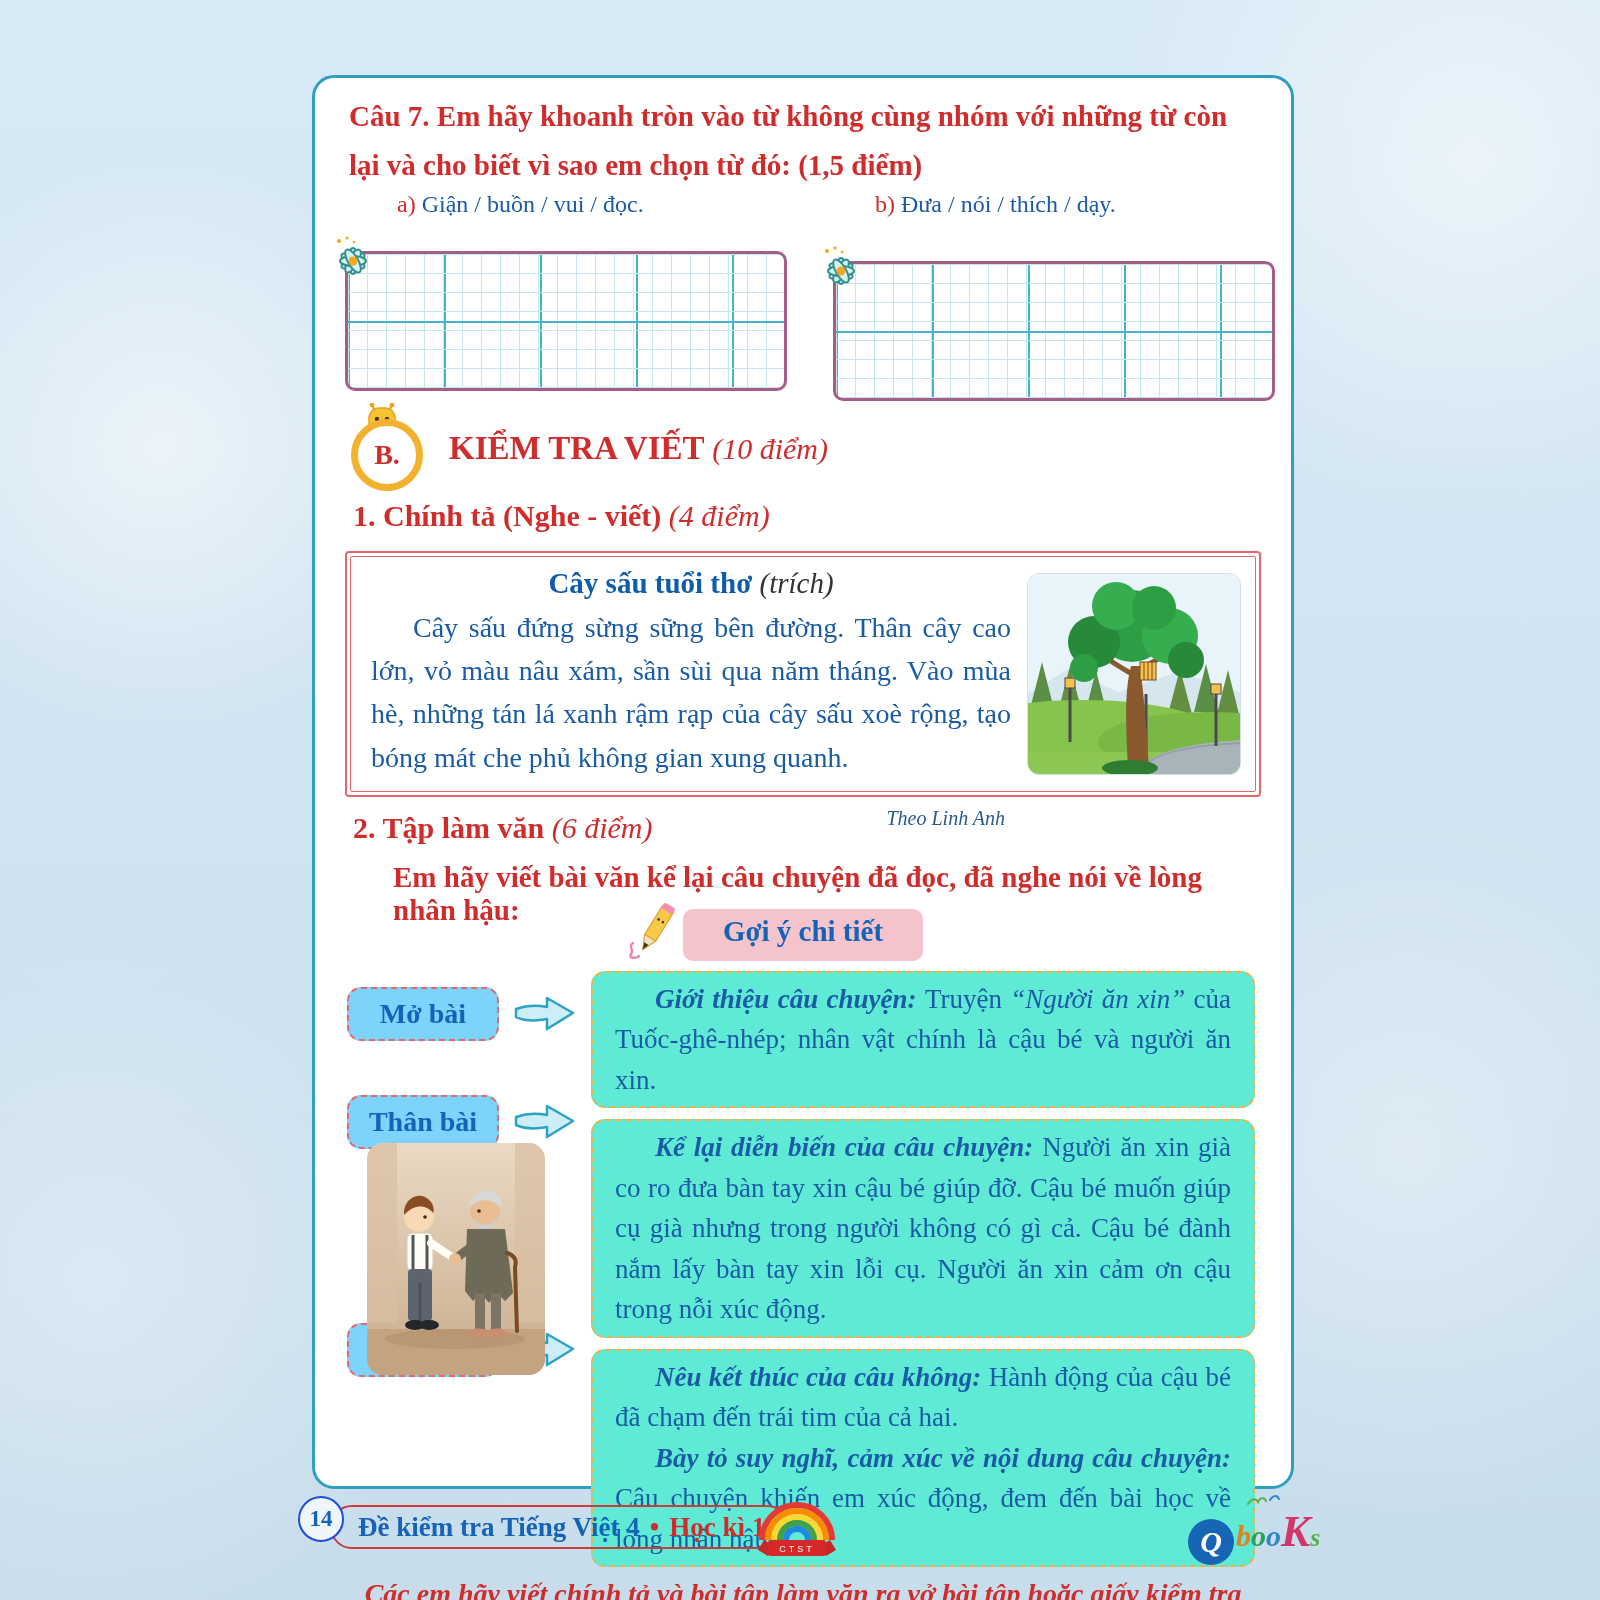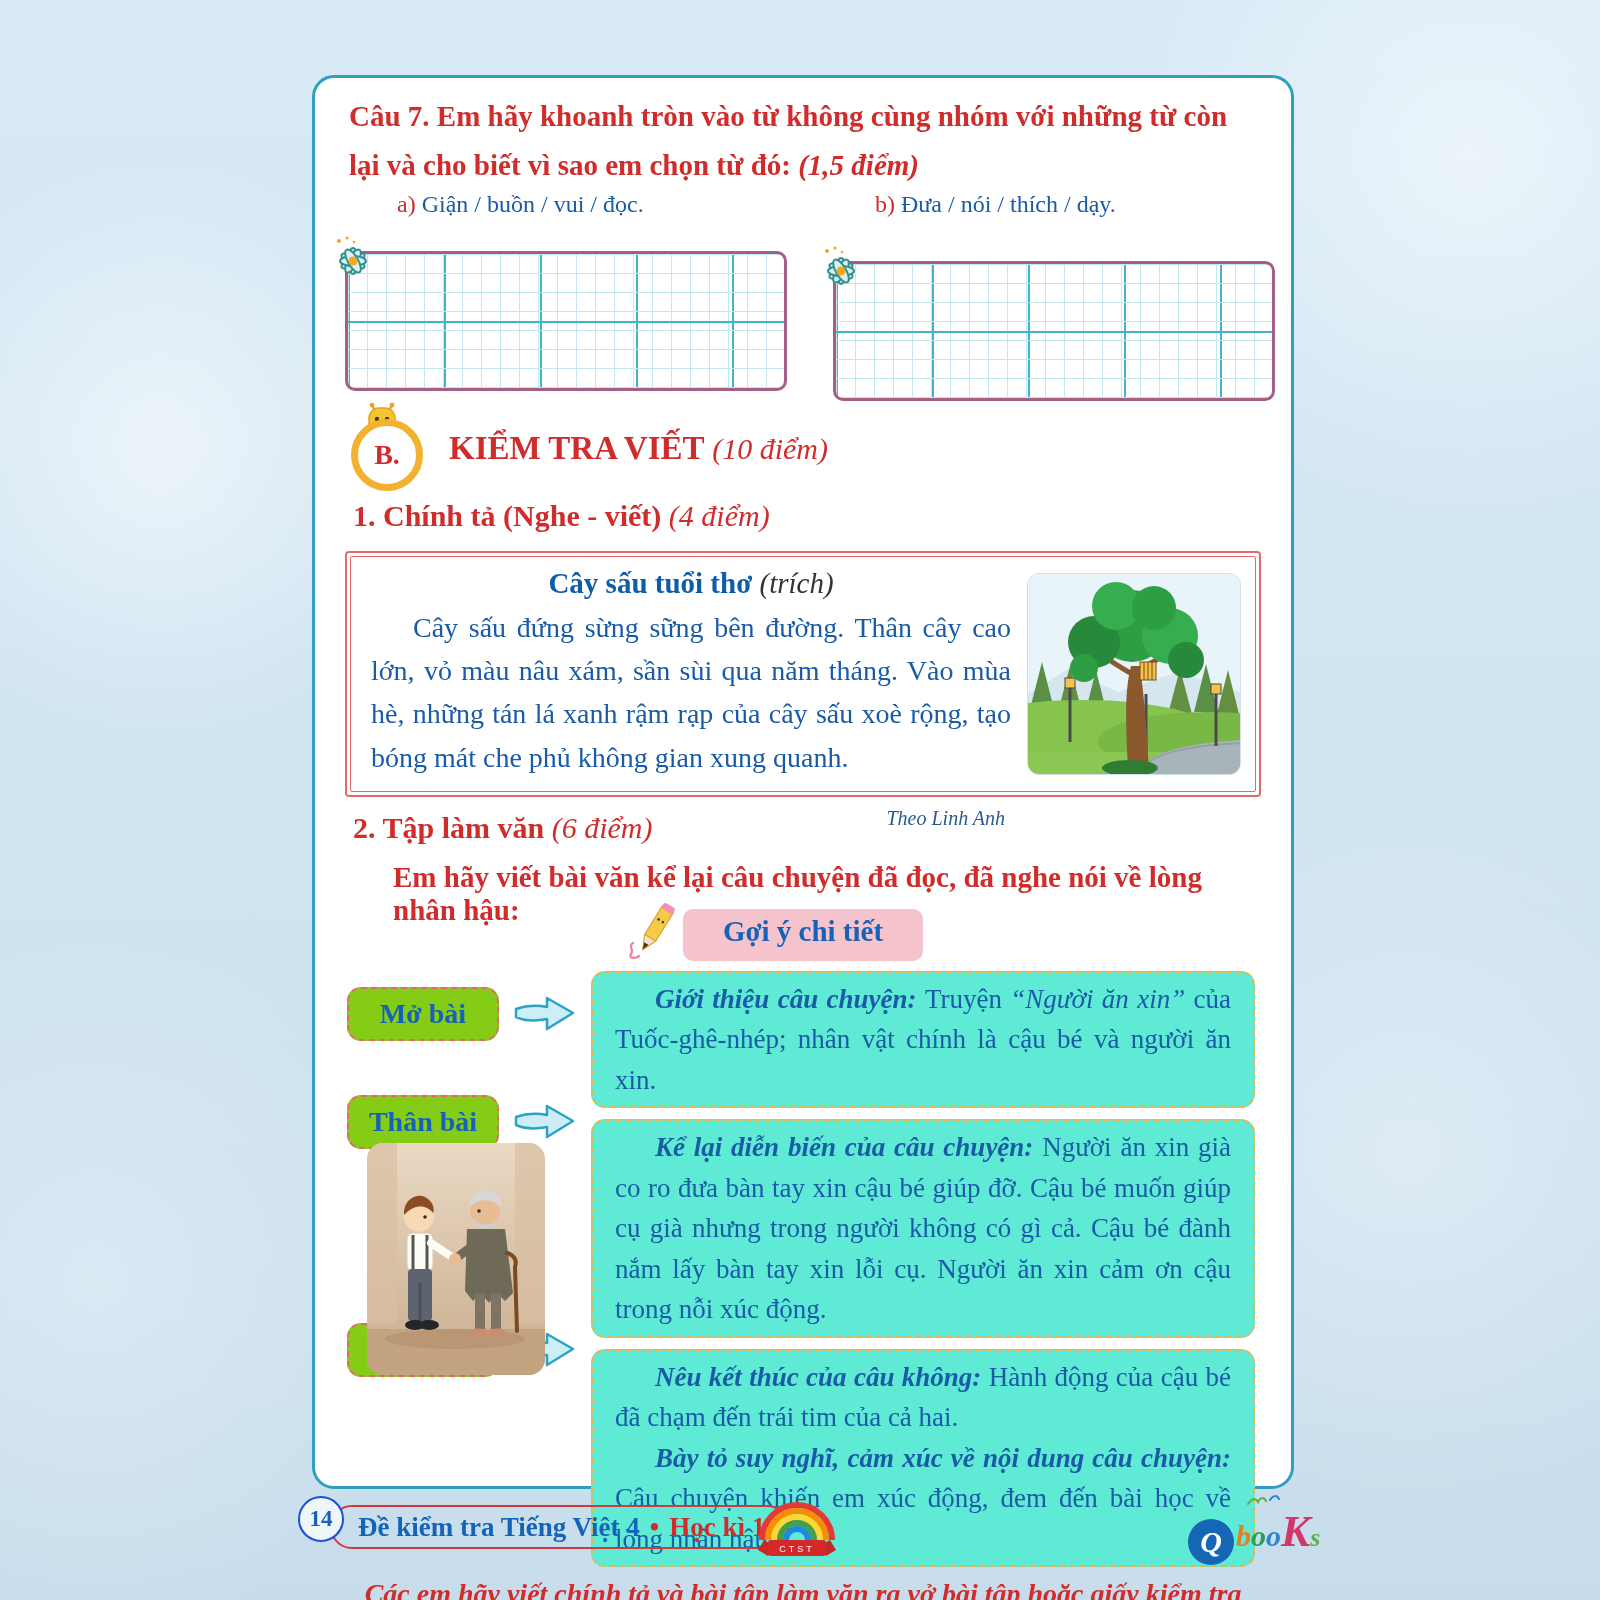--- a/index.html
+++ b/index.html
@@ -15,21 +15,21 @@
       linear-gradient(#d8eaf6,#c8ddec);
   }
   .frame{
     position:absolute;left:312px;top:75px;width:982px;height:1414px;
     background:#fff;border:3px solid #2f9fc0;border-radius:22px;
     box-sizing:border-box;padding:12px 30px 0 30px;
   }
   .it{font-style:italic;}
 
   .q7{font-size:29px;font-weight:bold;color:#d02c2c;line-height:1.7;margin:2px 0 0 4px;}
-  .q7 .pts{font-weight:bold;font-style:italic;text-align:center;}
+  .q7 .pts{font-weight:bold;text-align:center;}
   .options{display:flex;margin-top:0;font-size:24px;height:40px;}
   .opt{white-space:nowrap;}
   .opt-a{margin-left:52px;width:420px;}
   .opt-b{margin-left:58px;}
   .opt .letter{color:#d02c2c;}
   .opt .txt{color:#1a5ba6;}
 
   .grid-row{display:flex;margin-top:20px;gap:46px;height:146px;}
   .grid-wrap{position:relative;}
   .grid-wrap.right{margin-top:10px;}
@@ -78,21 +78,21 @@
   .outline{position:relative;margin-top:10px;}
   .obox{
     margin-left:246px;width:664px;box-sizing:border-box;
     background:#5eead4;border:2px dashed #e6b54c;border-radius:14px;
     padding:6px 22px;color:#1a5ba6;font-size:27px;line-height:1.5;margin-bottom:11px;
   }
   .obox p{margin:0;text-indent:40px;text-align:justify;}
   .lead{font-weight:bold;font-style:italic;}
   .olabel{
     position:absolute;left:2px;width:152px;box-sizing:border-box;text-align:center;
-    background:#84cc16;border:2px dashed #e06a6a;border-radius:14px;
+    background:#7dd3fc;border:2px dashed #e06a6a;border-radius:14px;
     padding:9px 4px;color:#1563b8;font-weight:bold;font-size:28px;
   }
   .oarrow{position:absolute;left:168px;}
   .illus{position:absolute;left:22px;top:172px;width:178px;height:232px;border-radius:16px;overflow:hidden;}
 
   .note{margin-top:2px;text-align:center;font-style:italic;font-weight:bold;color:#d02c2c;font-size:28px;}
 
   .footer{position:absolute;left:0;top:1496px;width:1600px;height:90px;}
   .page-num{
     position:absolute;left:298px;top:0;width:42px;height:42px;border:2px solid #1d4ed8;border-radius:50%;

